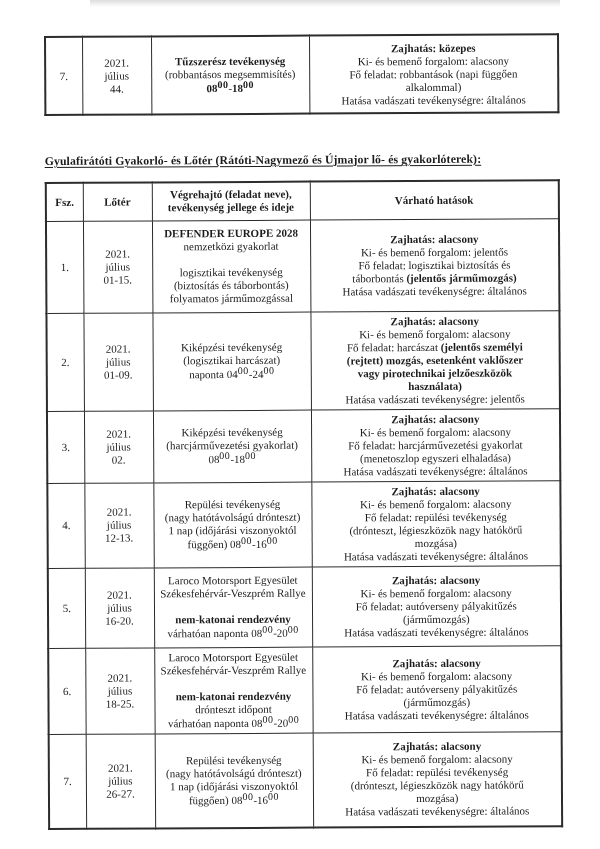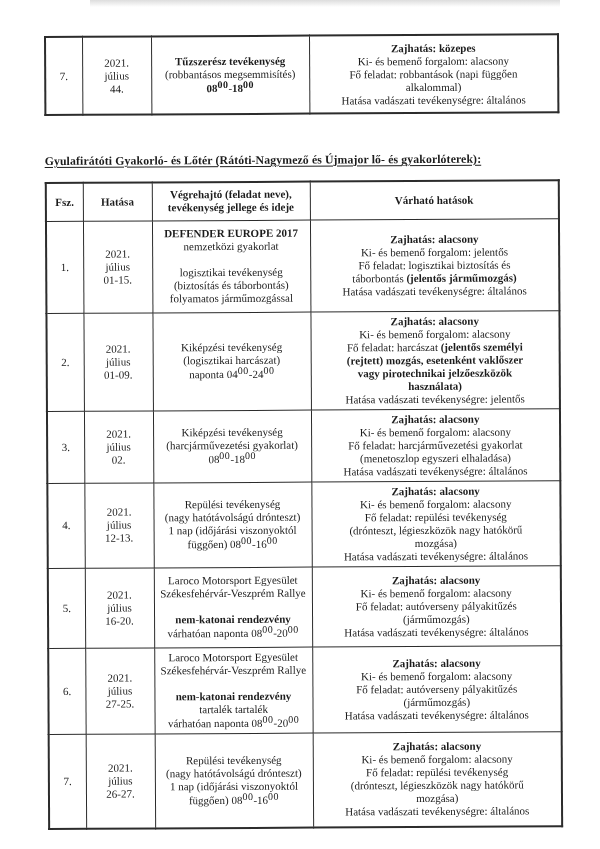--- a/index.html
+++ b/index.html
@@ -111,38 +111,38 @@
   <table id="main-table">
     <colgroup>
       <col class="c-num">
         <col class="c-date">
         <col class="c-task">
         <col class="c-eff">
     </colgroup>
     <thead>
       <tr>
         <th>Fsz.</th>
-        <th>Hatása</th>
+        <th>Lőtér</th>
         <th>
             <div class="line"><span>Végrehajtó (feladat neve),</span></div>
             <div class="line"><span>tevékenység jellege és ideje</span></div>
           </th>
         <th>Várható hatások</th>
       </tr>
     </thead>
     <tbody>
   <tr>
     <td>1.</td>
     <td>
             <div class="line"><span>2021.</span></div>
             <div class="line"><span>július</span></div>
             <div class="line"><span>01-15.</span></div>
           </td>
     <td>
-            <div class="line"><span class="b">DEFENDER EUROPE 2017</span></div>
+            <div class="line"><span class="b">DEFENDER EUROPE 2028</span></div>
             <div class="line"><span>nemzetközi gyakorlat</span></div>
             <div class="line">&nbsp;</div>
             <div class="line"><span>logisztikai tevékenység</span></div>
             <div class="line"><span>(biztosítás és táborbontás)</span></div>
             <div class="line"><span>folyamatos járműmozgással</span></div>
           </td>
     <td>
             <div class="line"><span class="b">Zajhatás: alacsony</span></div>
             <div class="line"><span>Ki- és bemenő forgalom: jelentős</span></div>
             <div class="line"><span>Fő feladat: logisztikai biztosítás és</span></div>
@@ -239,28 +239,28 @@
             <div class="line"><span>(járműmozgás)</span></div>
             <div class="line"><span>Hatása vadászati tevékenységre: általános</span></div>
           </td>
   </tr>
 
   <tr>
     <td>6.</td>
     <td>
             <div class="line"><span>2021.</span></div>
             <div class="line"><span>július</span></div>
-            <div class="line"><span>27-25.</span></div>
+            <div class="line"><span>18-25.</span></div>
           </td>
     <td>
             <div class="line"><span>Laroco Motorsport Egyesület</span></div>
             <div class="line"><span>Székesfehérvár-Veszprém Rallye</span></div>
             <div class="line">&nbsp;</div>
             <div class="line"><span class="b">nem-katonai rendezvény</span></div>
-            <div class="line"><span>tartalék tartalék</span></div>
+            <div class="line"><span>drónteszt időpont</span></div>
             <div class="line"><span>várhatóan naponta 08</span><span class="sup">00</span><span>-20</span><span class="sup">00</span></div>
           </td>
     <td>
             <div class="line"><span class="b">Zajhatás: alacsony</span></div>
             <div class="line"><span>Ki- és bemenő forgalom: alacsony</span></div>
             <div class="line"><span>Fő feladat: autóverseny pályakitűzés</span></div>
             <div class="line"><span>(járműmozgás)</span></div>
             <div class="line"><span>Hatása vadászati tevékenységre: általános</span></div>
           </td>
   </tr>

